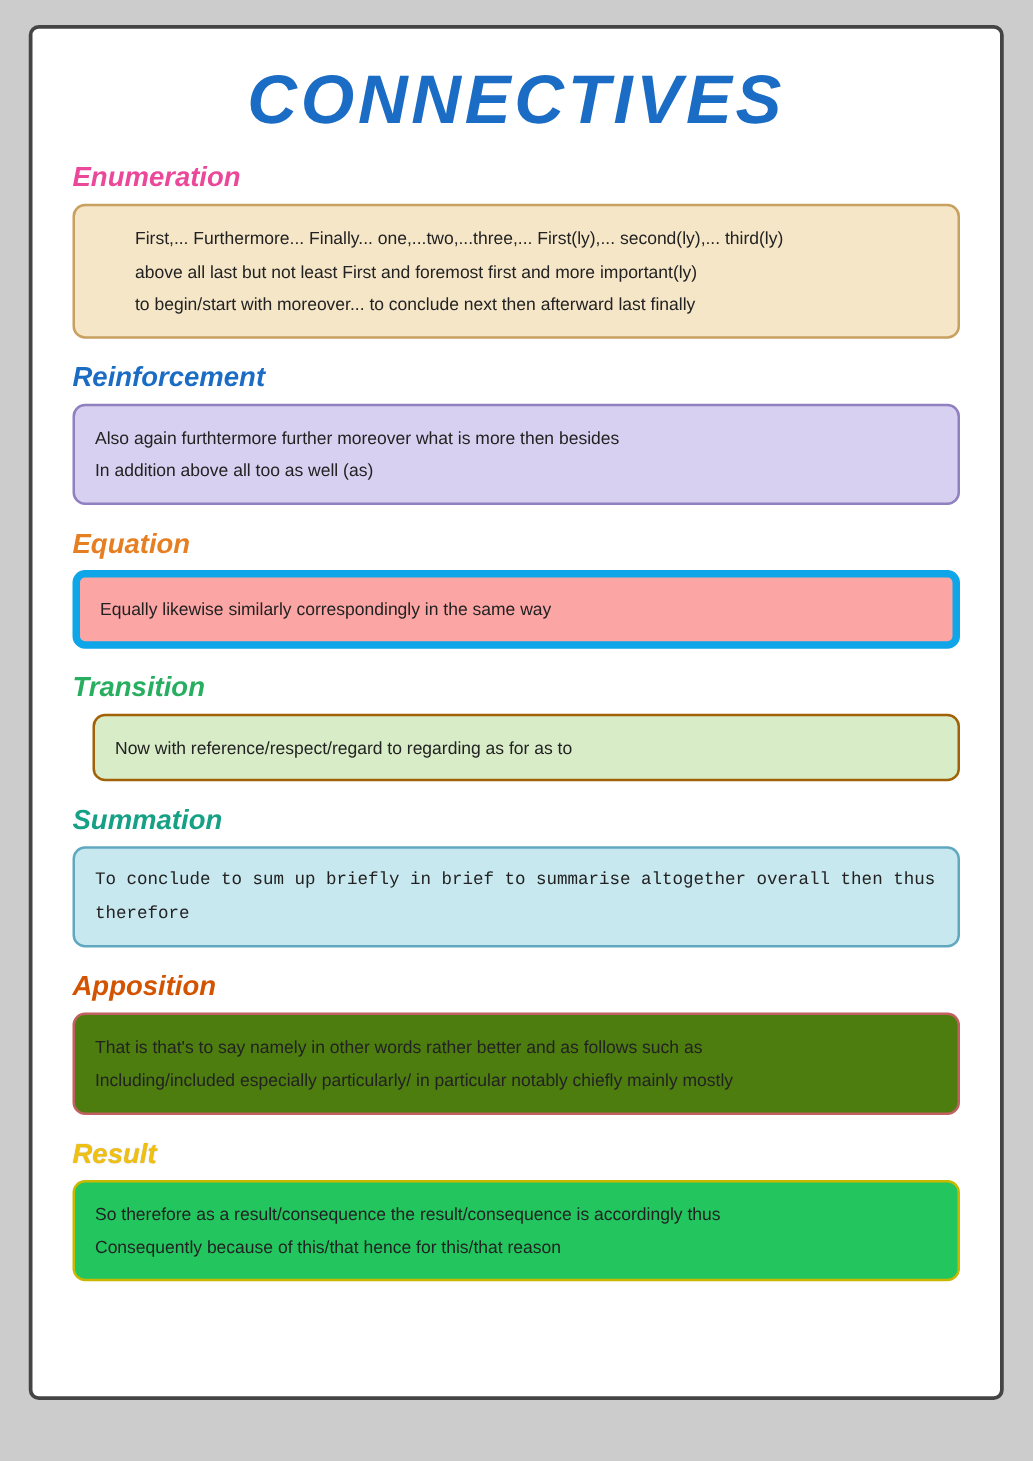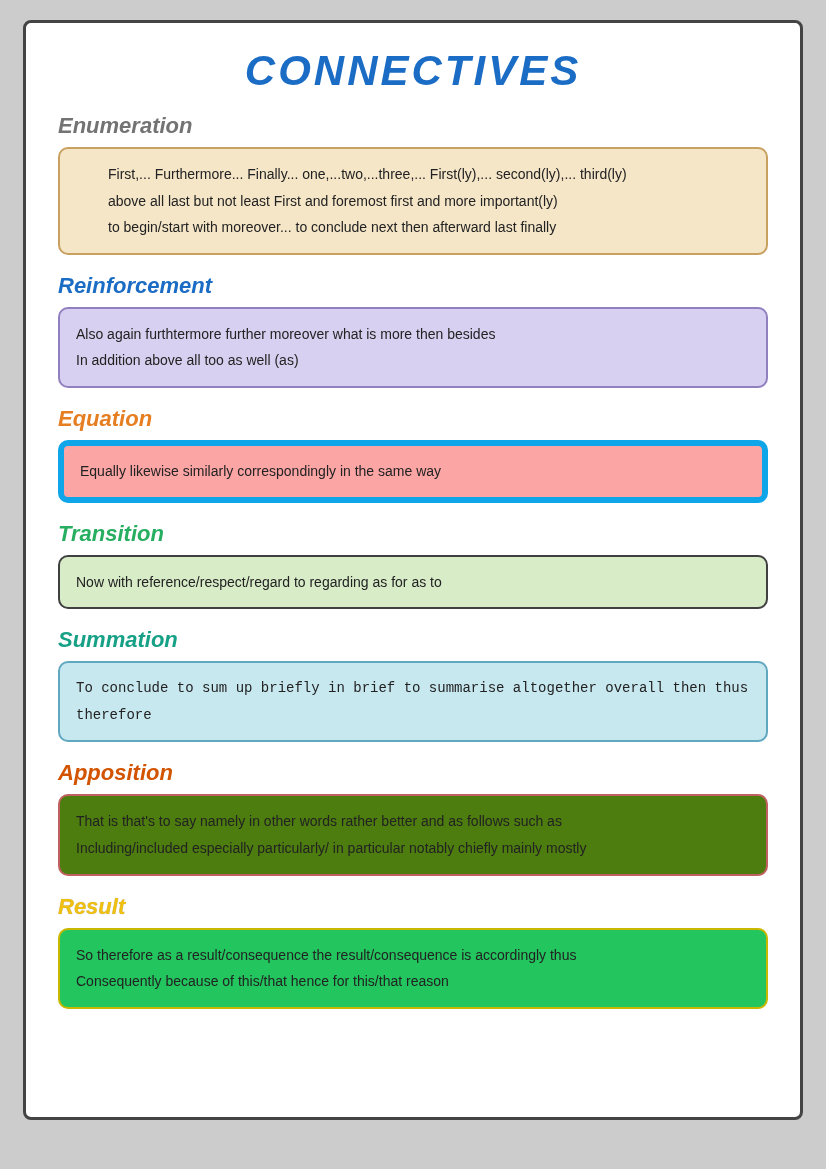--- a/index.html
+++ b/index.html
@@ -15,37 +15,37 @@
       background: white;
       width: 780px;
       min-height: 1100px;
       margin: 20px;
       border: 3px solid #444;
       border-radius: 8px;
       padding: 24px 32px 32px 32px;
     }
     .page-title {
       text-align: center;
-      font-size: 42px;
+      font-size: 55px;
       font-weight: bold;
       color: #1a6cc4;
       letter-spacing: 3px;
       margin-bottom: 18px;
       font-style: italic;
     }
     .section {
       margin-bottom: 18px;
     }
     .section-title {
       font-size: 22px;
       font-weight: bold;
       font-style: italic;
       margin-bottom: 8px;
     }
-    .section-title.red { color: #737373; }
+    .section-title.red { color: #ec4899; }
     .section-title.blue { color: #1a6cc4; }
     .section-title.orange { color: #e67e22; }
     .section-title.green { color: #27ae60; }
     .section-title.teal { color: #16a085; }
     .section-title.dark-orange { color: #d35400; }
     .section-title.result-color { color: #f0c010; text-shadow: 0px 0px 1px #aaa; }
 
     .content-box {
       border-radius: 10px;
       padding: 12px 16px;
@@ -61,21 +61,22 @@
     .content-box.reinforcement {
       background: #d8d0f0;
       border: 2px solid #9080c0;
     }
     .content-box.equation {
       background: #fca5a5;
       border: 6px solid #0ea5e9;
     }
     .content-box.transition {
       background: #d8ecc8;
-      border: 2px solid #404040;
+      border: 2px solid #a16207;
+      margin-left: 16px;
     }
     .content-box.summation {
       background: #c8e8f0;
       border: 2px solid #60a8c0;
       font-family: Liberation Mono, monospace;
     }
     .content-box.apposition {
       background: #4d7c0f;
       border: 2px solid #c06060;
     }

